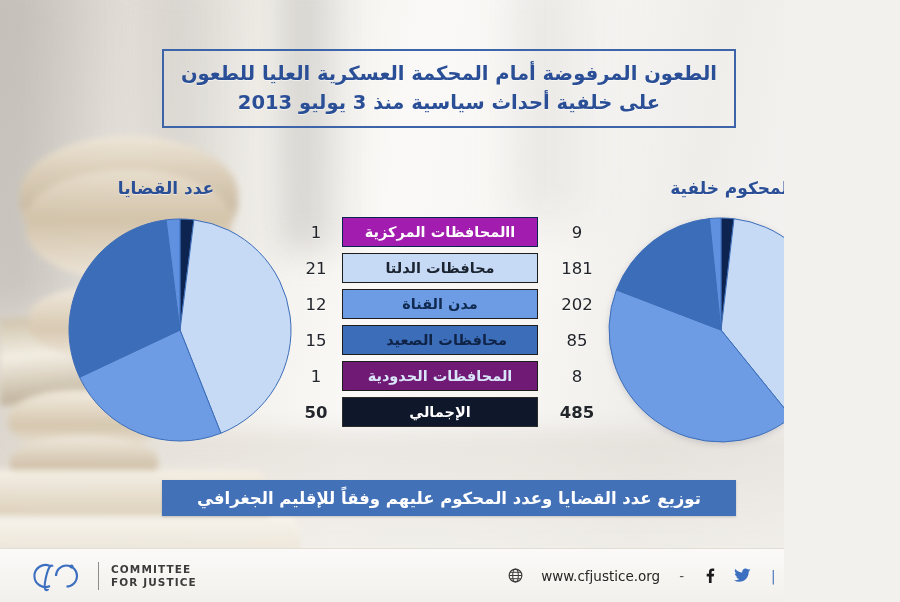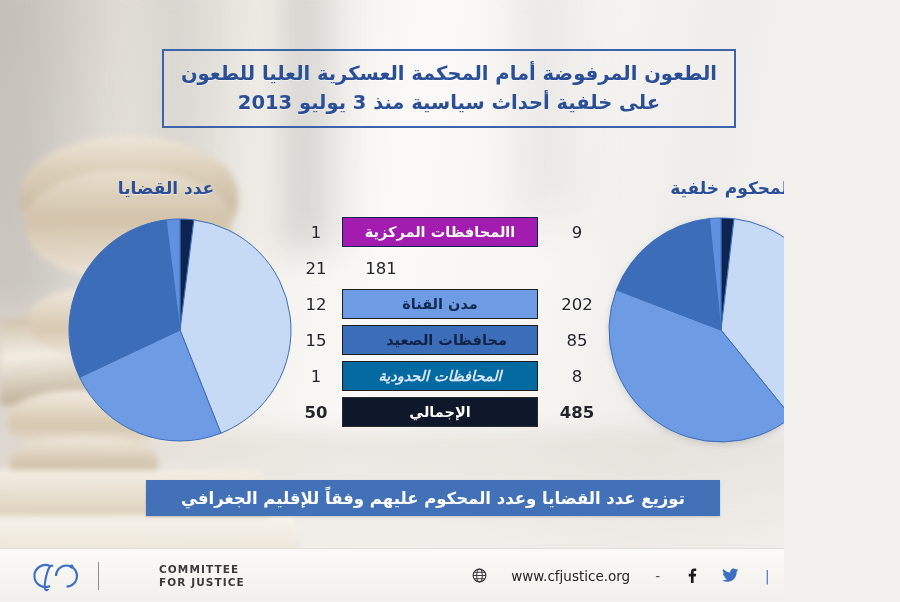--- a/index.html
+++ b/index.html
@@ -96,41 +96,41 @@
     width:62px;text-align:center;color:#22262b;font-size:16.5px;
     padding-left:8px;
     text-shadow:0 1px 0 rgba(255,255,255,.65);
   }
   .row.total .cell-left-num,
   .row.total .cell-right-num{font-weight:bold;}
   .row.total .cell-label{border-color:#2b2b2b;}
 
   
   .caption{
-    position:absolute;left:146px;top:480px;width:574px;height:36px;
+    position:absolute;left:162px;top:480px;width:574px;height:36px;
     background:#4371b8;display:flex;align-items:center;justify-content:center;
     box-shadow:0 1px 2px rgba(60,70,90,.25);
   }
   .caption-text{direction:rtl;color:#ffffff;font-size:16.5px;font-weight:bold;white-space:nowrap;}
 
   
   .footer{
     position:absolute;left:0;bottom:0;width:900px;height:53px;
     background:linear-gradient(180deg,#fbfaf8,#f2f0ec);
     border-top:1px solid #e2ded7;
     display:flex;align-items:center;justify-content:space-between;
   }
   .brand{display:flex;align-items:center;margin-left:26px;}
   .brand-mark{width:62px;height:34px;margin-right:10px;}
   .brand-div{width:1px;height:28px;background:#8d8d8d;margin-right:12px;}
-  .brand-words{line-height:1.22;margin-left:48px;}
+  .brand-words{line-height:1.22;}
   .brand-words div{
     font-size:10.5px;letter-spacing:1.1px;color:#3b3b3b;font-weight:bold;
   }
-  .contact{display:flex;align-items:center;margin-right:24px;gap:24px;
+  .contact{display:flex;align-items:center;margin-right:24px;gap:18px;
     font-size:13.5px;color:#2d2d2d;}
   .contact .url{color:#262626;}
   .contact .dash{color:#555;padding:0 1px;}
   .sep{color:#4371b8;padding:0 2px;}
   .handle{color:#3d6fc0;}
   .ico{display:inline-flex;align-items:center;}
 </style>
 </head>
 <body>
 
@@ -185,35 +185,36 @@
     </div>
 
   <div class="legend" id="legend">
       <div class="row">
         <div class="cell-left-num">1</div>
         <div class="cell-label" style="background: #a21caf; color: rgb(255, 255, 255); border-color: rgb(13, 35, 80);">االمحافظات المركزية</div>
         <div class="cell-right-num">9</div>
       </div>
       <div class="row">
         <div class="cell-left-num">21</div>
+        <div class="cell-label" style="background: rgb(198, 217, 245); color: rgb(27, 36, 48); border-color: rgb(29, 29, 29);">محافظات الدلتا</div>
         <div class="cell-right-num">181</div>
       </div>
       <div class="row">
         <div class="cell-left-num">12</div>
         <div class="cell-label" style="background: rgb(109, 156, 228); color: rgb(16, 42, 82); border-color: rgb(29, 29, 29);">مدن القناة</div>
         <div class="cell-right-num">202</div>
       </div>
       <div class="row">
         <div class="cell-left-num">15</div>
         <div class="cell-label" style="background: rgb(60, 109, 184); color: rgb(15, 35, 71); border-color: rgb(29, 29, 29); padding-left: 13px;">محافظات الصعيد</div>
         <div class="cell-right-num">85</div>
       </div>
       <div class="row">
         <div class="cell-left-num">1</div>
-        <div class="cell-label" style="background: #0369a1; color: rgb(217, 230, 250); border-color: rgb(29, 29, 29); font-style: italic;">المحافظات الحدودية</div>
+        <div class="cell-label" style="background: #701a75; color: rgb(217, 230, 250); border-color: rgb(29, 29, 29);">المحافظات الحدودية</div>
         <div class="cell-right-num">8</div>
       </div>
       <div class="row total">
         <div class="cell-left-num">50</div>
         <div class="cell-label" style="background: #0f172a; color: rgb(255, 255, 255); border-color: rgb(43, 43, 43);">الإجمالي</div>
         <div class="cell-right-num">485</div>
       </div>
     </div>
 
   <div class="caption">

